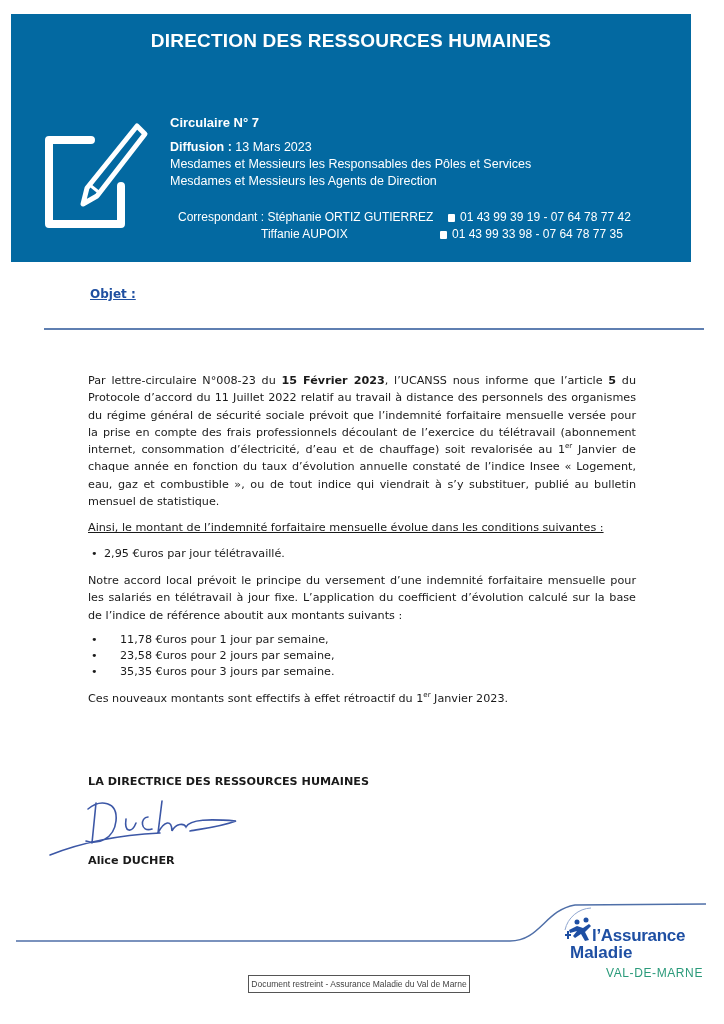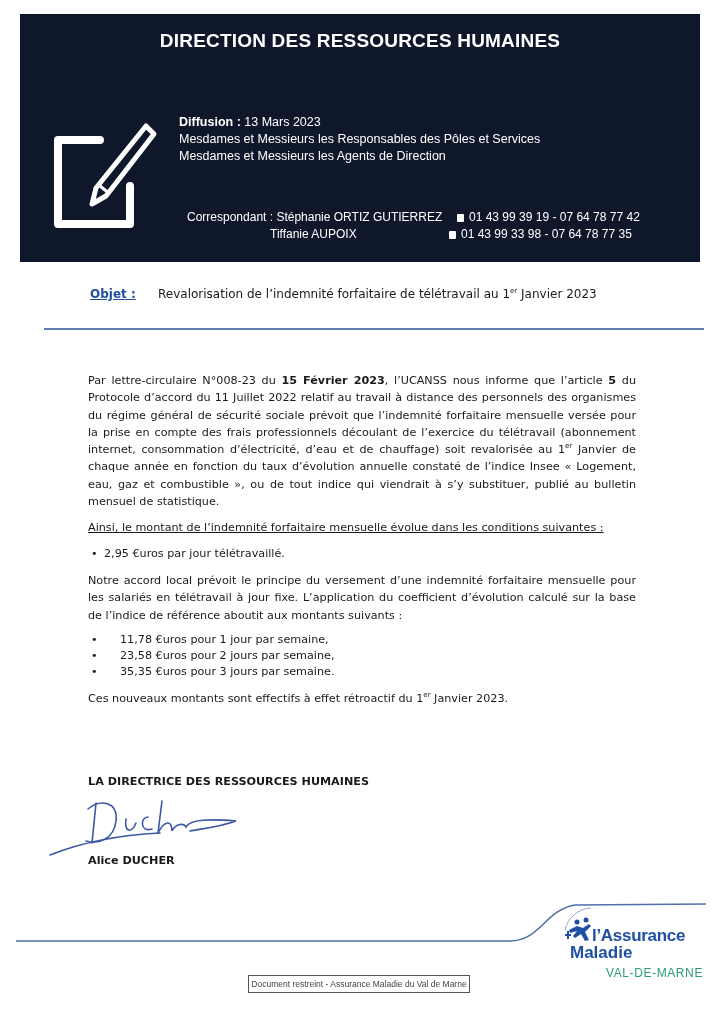--- a/index.html
+++ b/index.html
@@ -1,17 +1,17 @@
 <!DOCTYPE html>
 <html><head>
 <meta charset="utf-8">
 <style>
   html, body { margin:0; padding:0; background:#fff; }
   body { width:724px; height:1024px; position:relative; overflow:hidden; font-family:"DejaVu Sans", sans-serif; color:#1a1a1a; }
-  .header { position:absolute; left:20px; top:14px; width:680px; height:248px; background:#0f172a; color:#fff; }
+  .header { position:absolute; left:11px; top:14px; width:680px; height:248px; background:#0369a1; color:#fff; }
   .header-title { position:absolute; left:0; right:0; top:16px; text-align:center; font-family:"Liberation Sans", sans-serif; font-weight:bold; font-size:19px; letter-spacing:0.2px; }
   .edit-icon { position:absolute; left:30px; top:100px; width:110px; height:120px; }
   .meta { position:absolute; left:159px; top:100px; font-family:"Liberation Sans", sans-serif; font-size:12.5px; line-height:17px; }
   .meta .circ { font-weight:bold; font-size:13px; margin-bottom:8px; }
   .meta .diff-label { font-weight:bold; }
   .corr { position:absolute; left:159px; top:195px; font-family:"Liberation Sans", sans-serif; font-size:12px; line-height:17px; }
   .corr-row { display:flex; white-space:nowrap; }
   .corr-name1 { width:270px;margin-left:8px; }
   .corr-name2 { width:270px; padding-left:91px; box-sizing:border-box; }
   .phone-icon { display:inline-block; width:7px; height:8px; background:#fff; margin-right:5px; vertical-align:-1px; border-radius:1px; }
@@ -45,39 +45,39 @@
 <body>
 
 <div class="header">
   <div class="header-title">DIRECTION DES RESSOURCES HUMAINES</div>
   <svg class="edit-icon" viewBox="0 0 110 120">
     <path d="M50 26 H8 V110 H80 V72" fill="none" stroke="#fff" stroke-width="8" stroke-linecap="round" stroke-linejoin="round"></path>
     <path d="M96 12 L104 20 L56 82 L42 90 L46 74 Z" fill="none" stroke="#fff" stroke-width="5" stroke-linejoin="round"></path>
     <line x1="50" y1="72" x2="60" y2="80" stroke="#fff" stroke-width="3"></line>
   </svg>
   <div class="meta">
+    <div class="circ">Circulaire N° 7</div>
     <div><span class="diff-label">Diffusion :</span> <span>13 Mars 2023</span></div>
     <div>Mesdames et Messieurs les Responsables des Pôles et Services</div>
     <div>Mesdames et Messieurs les Agents de Direction</div>
   </div>
   <div class="corr">
     <div class="corr-row">
       <span class="corr-name1"><span>Correspondant : </span><span>Stéphanie ORTIZ GUTIERREZ</span></span>
       <span><span class="phone-icon"></span><span>01 43 99 39 19 - 07 64 78 77 42</span></span>
     </div>
     <div class="corr-row">
       <span class="corr-name2">Tiffanie AUPOIX</span>
       <span><span class="phone-icon"></span><span>01 43 99 33 98 - 07 64 78 77 35</span></span>
     </div>
   </div>
 </div>
 
 <div class="objet">
   <span class="objet-label">Objet :</span>
-  <span class="objet-text"><span>Revalorisation de l’indemnité forfaitaire de télétravail au 1</span><sup>er</sup><span> Janvier 2023</span></span>
 </div>
 <div class="rule-top"></div>
 
 <div class="body">
   <p class="p1"><span>Par lettre-circulaire N°008-23 du </span><b>15 Février 2023</b><span>, l’UCANSS nous informe que l’article </span><b>5</b><span> du Protocole d’accord du 11 Juillet 2022 relatif au travail à distance des personnels des organismes du régime général de sécurité sociale prévoit que l’indemnité forfaitaire mensuelle versée pour la prise en compte des frais professionnels découlant de l’exercice du télétravail (abonnement internet, consommation d’électricité, d’eau et de chauffage) soit revalorisée au 1</span><sup>er</sup><span> Janvier de chaque année en fonction du taux d’évolution annuelle constaté de l’indice Insee « Logement, eau, gaz et combustible », ou de tout indice qui viendrait à s’y substituer, publié au bulletin mensuel de statistique.</span></p>
   <p class="ainsi">Ainsi, le montant de l’indemnité forfaitaire mensuelle évolue dans les conditions suivantes :</p>
   <ul class="bullets1">
     <li>2,95 €uros par jour télétravaillé.</li>
   </ul>
   <p>Notre accord local prévoit le principe du versement d’une indemnité forfaitaire mensuelle pour les salariés en télétravail à jour fixe. L’application du coefficient d’évolution calculé sur la base de l’indice de référence aboutit aux montants suivants :</p>

